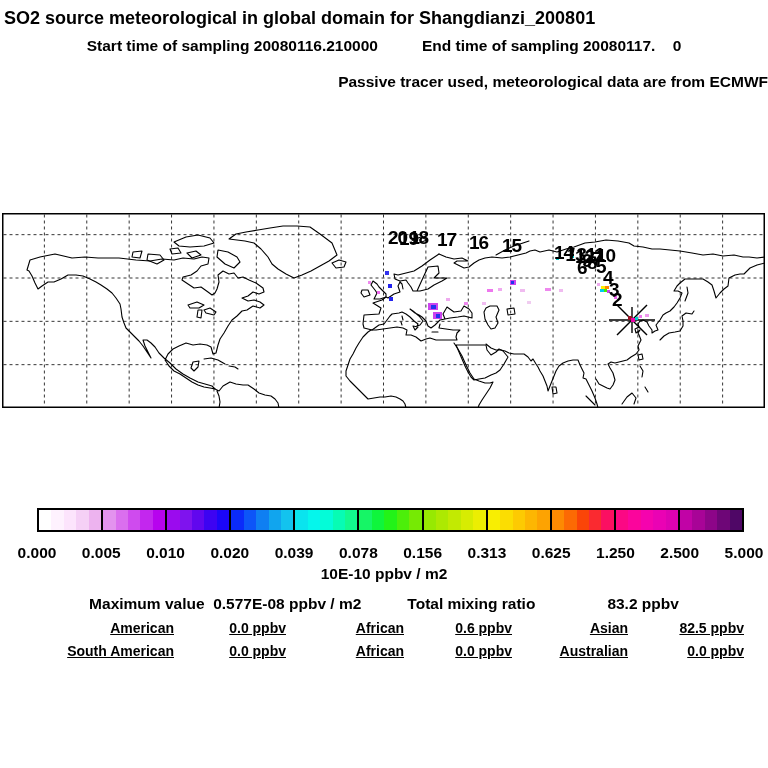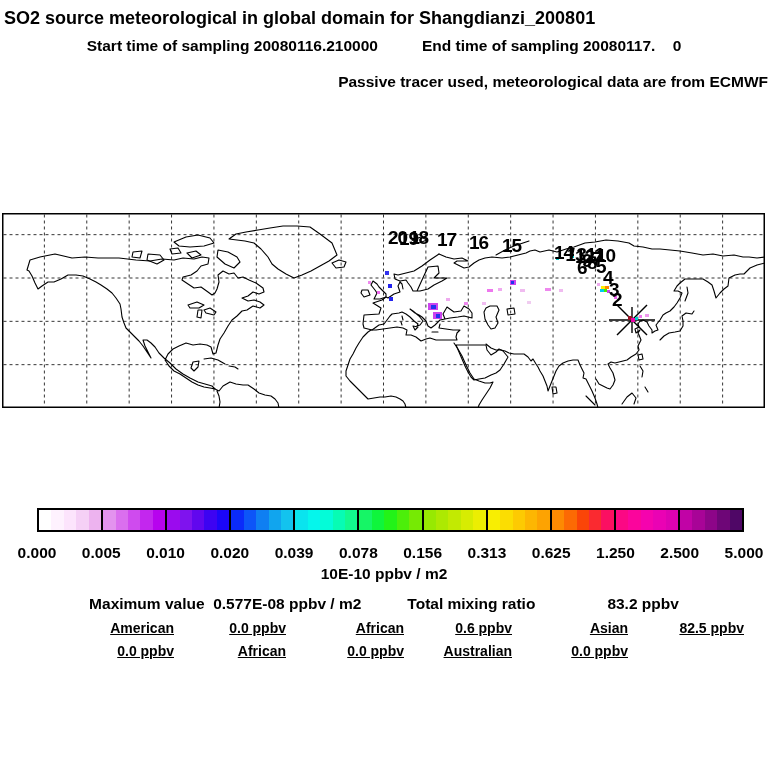--- a/index.html
+++ b/index.html
@@ -262,18 +262,19 @@
 
 <div id="regrow1" class="regrow">
   <span>American</span>
   <span>0.0 ppbv</span>
   <span>African</span>
   <span>0.6 ppbv</span>
   <span>Asian</span>
   <span>82.5 ppbv</span>
 </div>
 <div id="regrow2" class="regrow">
+  <span>South American</span>
   <span>0.0 ppbv</span>
   <span>African</span>
   <span>0.0 ppbv</span>
   <span>Australian</span>
   <span>0.0 ppbv</span>
 </div>
 
 </body></html>

